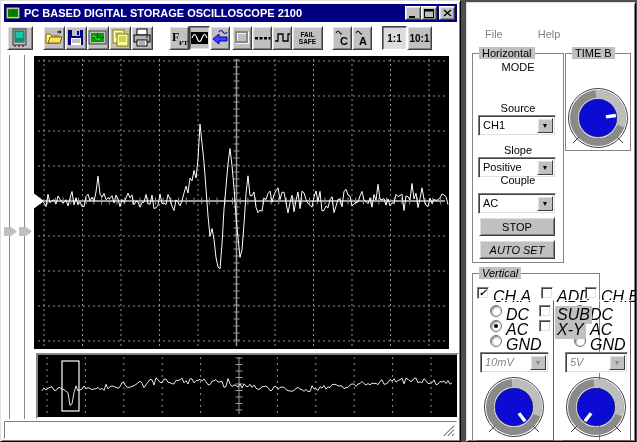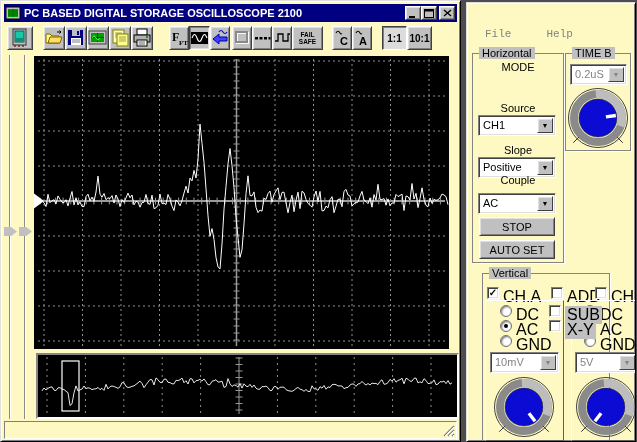--- a/index.html
+++ b/index.html
@@ -1,29 +1,29 @@
 <!DOCTYPE html>
 <html><head>
 <meta charset="utf-8">
 <style>
   *{box-sizing:border-box;margin:0;padding:0;}
   html,body{width:637px;height:442px;overflow:hidden;}
   body{background:#4d4d4d;font-family:"Liberation Sans",sans-serif;font-size:11px;color:#000;position:relative;}
   #screen{position:absolute;left:0;top:0;width:637px;height:442px;}
-  .win{position:absolute;background:#fef9c3;border:1px solid;border-color:#dfdfdf #000 #000 #dfdfdf;box-shadow:inset 1px 1px 0 #fff,inset -1px -1px 0 #808080;overflow:hidden;}
+  .win{position:absolute;background:#ffffff;border:1px solid;border-color:#dfdfdf #000 #000 #dfdfdf;box-shadow:inset 1px 1px 0 #fff,inset -1px -1px 0 #808080;overflow:hidden;}
   .titlebar{position:absolute;left:3px;top:3px;right:3px;height:18px;background:#000080;display:flex;align-items:center;padding:0 2px;gap:3px;}
   .title-text{color:#fff;font-weight:bold;font-size:11px;white-space:nowrap;overflow:hidden;}
   .tb-btns{margin-left:auto;display:flex;gap:0;}
   .btn3d{background:#c0c0c0;border:1px solid;border-color:#fff #404040 #404040 #fff;box-shadow:inset 1px 1px 0 #dfdfdf,inset -1px -1px 0 #808080;display:flex;align-items:center;justify-content:center;}
   .btn3d.pressed{border-color:#404040 #fff #fff #404040;box-shadow:inset 1px 1px 0 #808080,inset -1px -1px 0 #dfdfdf;}
   .btn3d.checked{background:#dcdcdc;border-color:#404040 #fff #fff #404040;box-shadow:inset 1px 1px 0 #808080,inset -1px -1px 0 #dfdfdf;}
   .tbtn{width:16px;height:14px;}
   .toolbar-btn{position:absolute;top:25px;height:24px;}
   .toolbar-btn.disabled svg{opacity:.9;}
-  .menu-item{display:inline-block;padding:2px 16px;color:#828282;font-family:Liberation Mono, monospace;}
+  .menu-item{display:inline-block;padding:2px 16px;color:#828282;}
   .group{position:absolute;border:1px solid #848484;box-shadow:1px 1px 0 #fff;}
   .group-label{position:absolute;top:-7px;left:6px;background:#c0c0c0;padding:0 3px;font-size:11px;}
   .ctrl-label{position:absolute;font-size:16px;white-space:nowrap;}
   .center-label{position:absolute;left:0;right:0;text-align:center;font-size:11px;}
   .combo{position:absolute;height:21px;background:#fff;border:1px solid;border-color:#808080 #fff #fff #808080;box-shadow:inset 1px 1px 0 #404040,inset -1px -1px 0 #dfdfdf;display:flex;align-items:stretch;}
   .combo-value{flex:1;padding:3px 4px 0 4px;font-size:11px;overflow:hidden;white-space:nowrap;}
   .combo-btn{width:16px;margin:2px;background:#c0c0c0;border:1px solid;border-color:#fff #404040 #404040 #fff;box-shadow:inset 1px 1px 0 #dfdfdf;display:flex;align-items:center;justify-content:center;}
   .combo-btn::after{content:"▼";font-size:7px;line-height:7px;}
   .combo.disabled .combo-value{color:#848484;}
   .combo.disabled .combo-btn::after{color:#848484;}
@@ -372,42 +372,38 @@
       <div class="combo" style="left:5px;top:103px;width:78px;">
         <span class="combo-value">Positive</span>
         <span class="combo-btn"></span>
       </div>
       <span class="center-label" style="top:120px;">Couple</span>
       <div class="combo" style="left:5px;top:139px;width:78px;">
         <span class="combo-value">AC</span>
         <span class="combo-btn"></span>
       </div>
       <span class="push-btn" style="left:6px;top:163px;width:76px;height:19px;">STOP</span>
-      <span class="push-btn" style="left:6px;top:186px;width:76px;height:19px;">AUTO SET</span>
+      <span class="push-btn" style="left:6px;top:186px;width:76px;height:19px;font-style:italic;">AUTO SET</span>
     </div>
 
     <div class="group" style="left:98px;top:50px;width:66px;height:98px;">
       <span class="group-label">TIME B</span>
-      <div class="combo disabled" style="left:4px;top:10px;width:57px;">
-        <span class="combo-value">0.2uS</span>
-        <span class="combo-btn"></span>
-      </div>
       <div class="knob-wrap" style="left:1px;top:33px;"><svg width="62" height="62">
             <circle cx="31" cy="31" r="29.5" fill="none" stroke="#404040" stroke-width="1"></circle>
             <circle cx="31" cy="31" r="24" fill="none" stroke="#8a8a8a" stroke-width="8"></circle>
             <path d="M28.9 7.1 A24 24 0 0 1 53.6 39.2" fill="none" stroke="#bdbdbd" stroke-width="8"></path>
             <line x1="50.09188309203678" y1="50.09188309203678" x2="55.748737341529164" y2="55.748737341529164" stroke="#303030" stroke-width="1"></line>
             <line x1="11.908116907963219" y1="50.09188309203678" x2="6.251262658470839" y2="55.748737341529164" stroke="#303030" stroke-width="1"></line>
             <circle cx="31" cy="31" r="19" fill="#0b0bd4" stroke="#202020" stroke-width="0.6"></circle>
             <line x1="38.92214454993256" y1="29.886615192319475" x2="48.824825237348264" y2="28.49488418271882" stroke="#fff" stroke-width="3.4"></line>
           </svg></div>
     </div>
 
 
-    <div class="group" style="left:15px;top:270px;width:128px;height:168px;border-bottom:none;">
+    <div class="group" style="left:5px;top:270px;width:128px;height:168px;border-bottom:none;font-style:italic;">
       <span class="group-label">Vertical</span>
 
       <span class="checkbox on" style="left:4px;top:13px;">✓</span>
       <span class="ctrl-label" style="left:20px;top:14px;">CH.A</span>
       <span class="checkbox" style="left:68px;top:13px;"></span>
       <span class="ctrl-label" style="left:84px;top:14px;">ADD</span>
       <span class="checkbox" style="left:112px;top:13px;"></span>
       <span class="ctrl-label" style="left:128px;top:14px;">CH.B</span>
 
       <div class="panel" style="left:2px;top:26px;width:79px;height:141px;">

